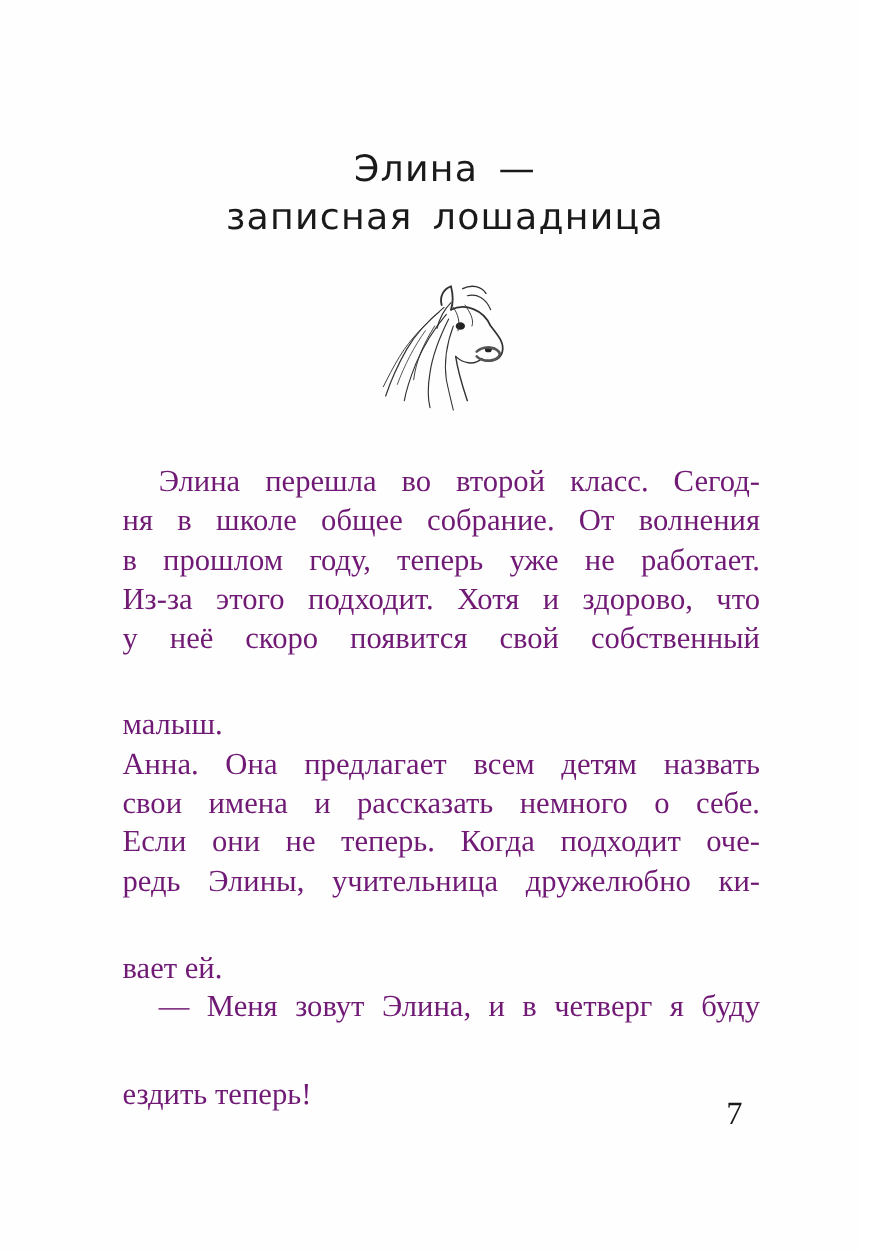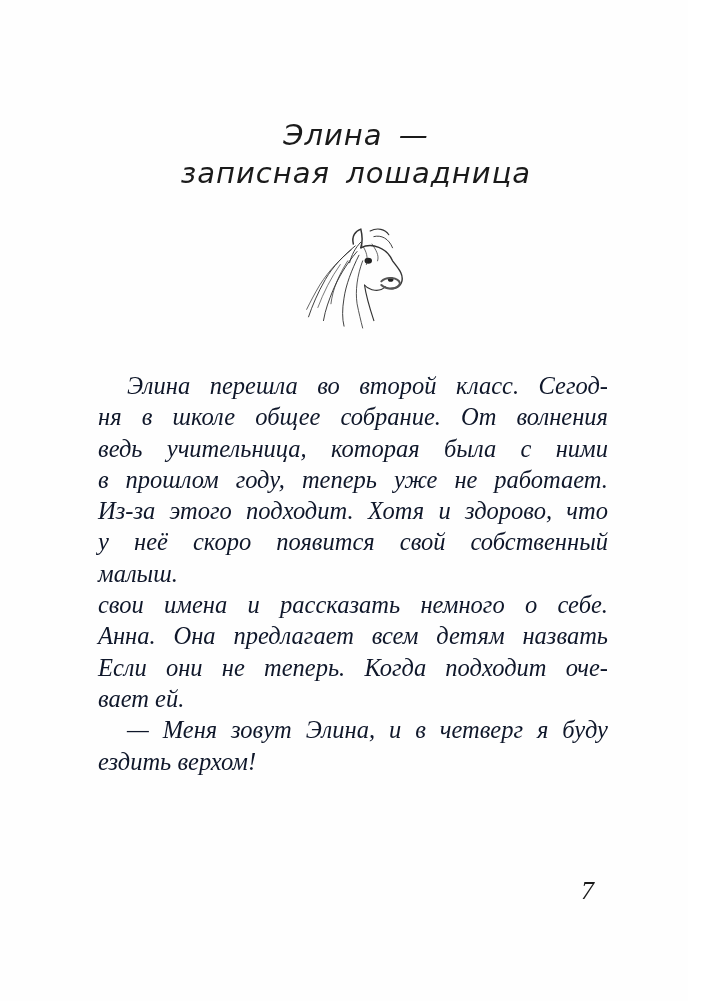--- a/index.html
+++ b/index.html
@@ -1,32 +1,32 @@
 <!DOCTYPE html>
 <html><head>
   <meta charset="utf-8">
   <style>
     html, body { margin: 0; padding: 0; background: #ffffff; }
     body { width: 712px; height: 1001px; position: relative; overflow: hidden; }
-    .page { position: absolute; left: 0; top: 0; width: 688px; height: 1001px; background: #fefefe; font-style: italic; }
+    .page { position: absolute; left: 0; top: 0; width: 688px; height: 1001px; background: #fefefe; }
     .title {
       position: absolute; left: 0; width: 712px; text-align: center;
       font-family: "DejaVu Sans", sans-serif; color: #1a1a1a;
       font-size: 29px; letter-spacing: 1px; word-spacing: 6px;
     }
     .title.l1 { top: 118px; }
     .title.l2 { top: 156px; }
     .illus { position: absolute; left: 288px; top: 222px; width: 140px; height: 115px; }
     .body-text {
       position: absolute; left: 98px; width: 510px;
       font-family: "Liberation Serif", "DejaVu Serif", serif;
-      font-size: 24.5px; color: #0f172a; line-height: 31.3px;
+      font-size: 24.5px; color: #701a75; line-height: 31.3px;
     }
     .line { display: block; white-space: nowrap; height: 31.3px; text-align: justify; text-align-last: justify; }
-    .line.last { text-align-last: left; }
+    .line.last { text-align-last: left; margin-top: 38px; }
     .line.indent { padding-left: 29px; }
     .page-num {
       position: absolute; left: 581px; top: 876px;
       font-family: "Liberation Serif", serif; font-size: 26px; color: #1a1a1a;
     }
   </style>
 </head>
 <body>
 
 <div class="page">
@@ -53,27 +53,27 @@
       <path d="M80 24 C 84 30, 86 36, 84 44" stroke-width="0.8"></path>
       <path d="M90 22 C 94 28, 98 34, 96 40" stroke-width="0.8"></path>
       <path d="M64 40 C 54 56, 48 70, 46 86" stroke-width="0.8"></path>
       <path d="M56 44 C 46 58, 38 74, 32 90" stroke-width="0.7"></path>
     </g>
   </svg>
 
   <div class="body-text" style="top: 370px;">
     <span class="line indent">Элина перешла во второй класс. Сегод-</span>
     <span class="line">ня в школе общее собрание. От волнения</span>
-    <span class="line">ведь учительница, которая была с ними</span>
     <span class="line">в прошлом году, теперь уже не работает.</span>
     <span class="line">Из-за этого подходит. Хотя и здорово, что</span>
     <span class="line">у неё скоро появится свой собственный</span>
     <span class="line last">малыш.</span>
+    <span class="line">Анна. Она предлагает всем детям назвать</span>
     <span class="line">свои имена и рассказать немного о себе.</span>
-    <span class="line">Анна. Она предлагает всем детям назвать</span>
     <span class="line">Если они не теперь. Когда подходит оче-</span>
+    <span class="line">редь Элины, учительница дружелюбно ки-</span>
     <span class="line last">вает ей.</span>
     <span class="line indent">— Меня зовут Элина, и в четверг я буду</span>
-    <span class="line last">ездить верхом!</span>
+    <span class="line last">ездить теперь!</span>
   </div>
 
   <div class="page-num">7</div>
 </div>
 
 </body></html>

